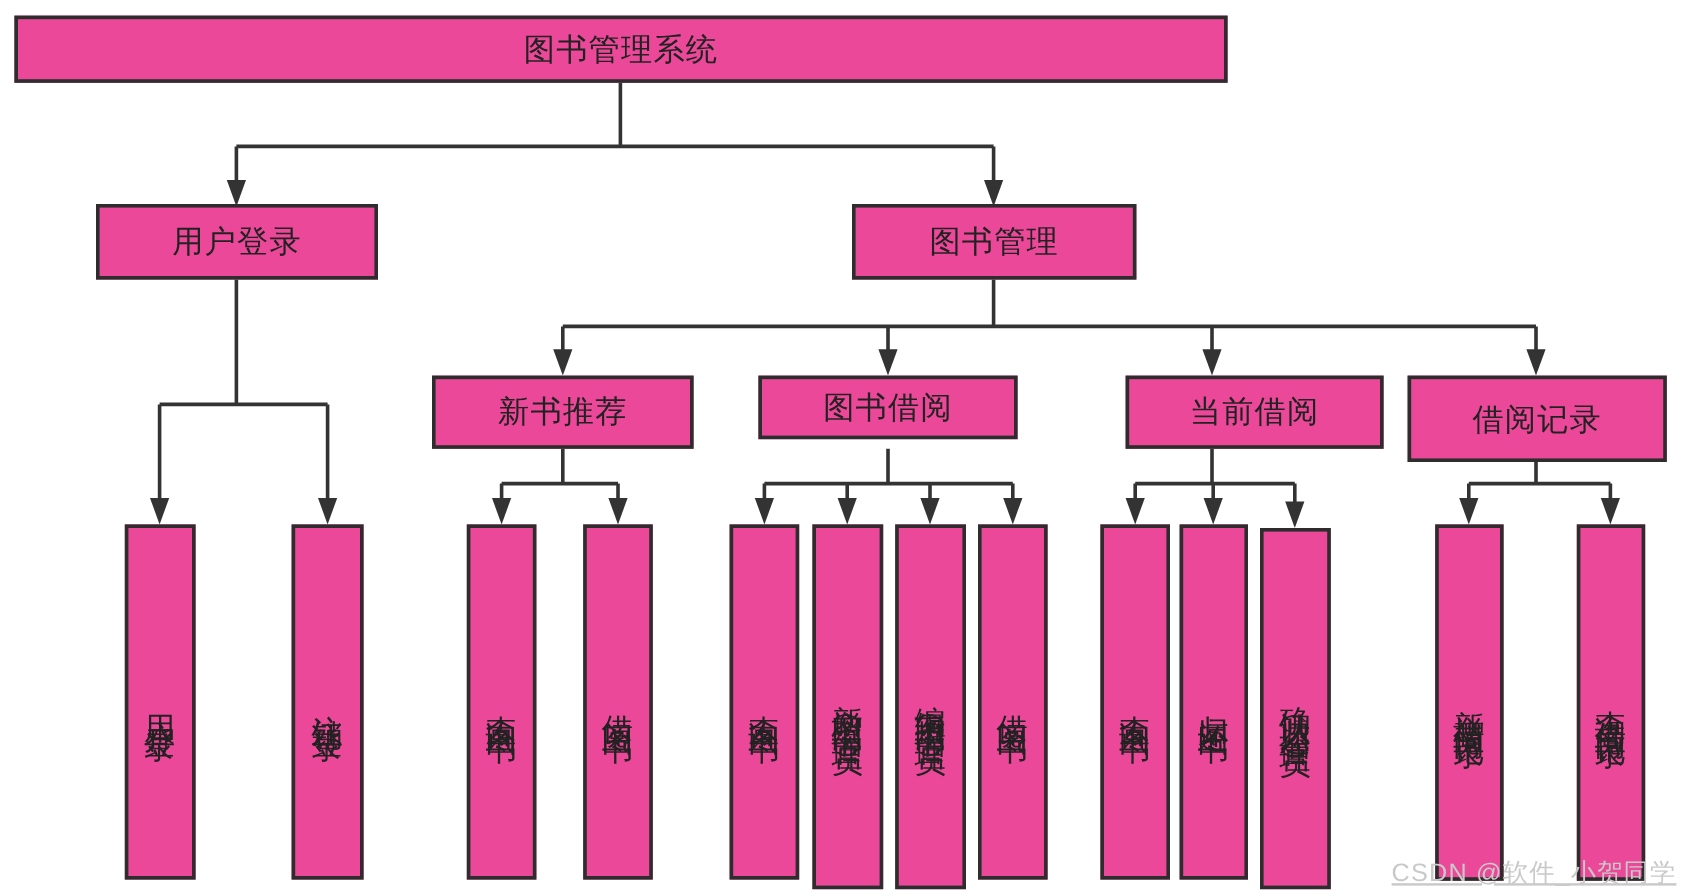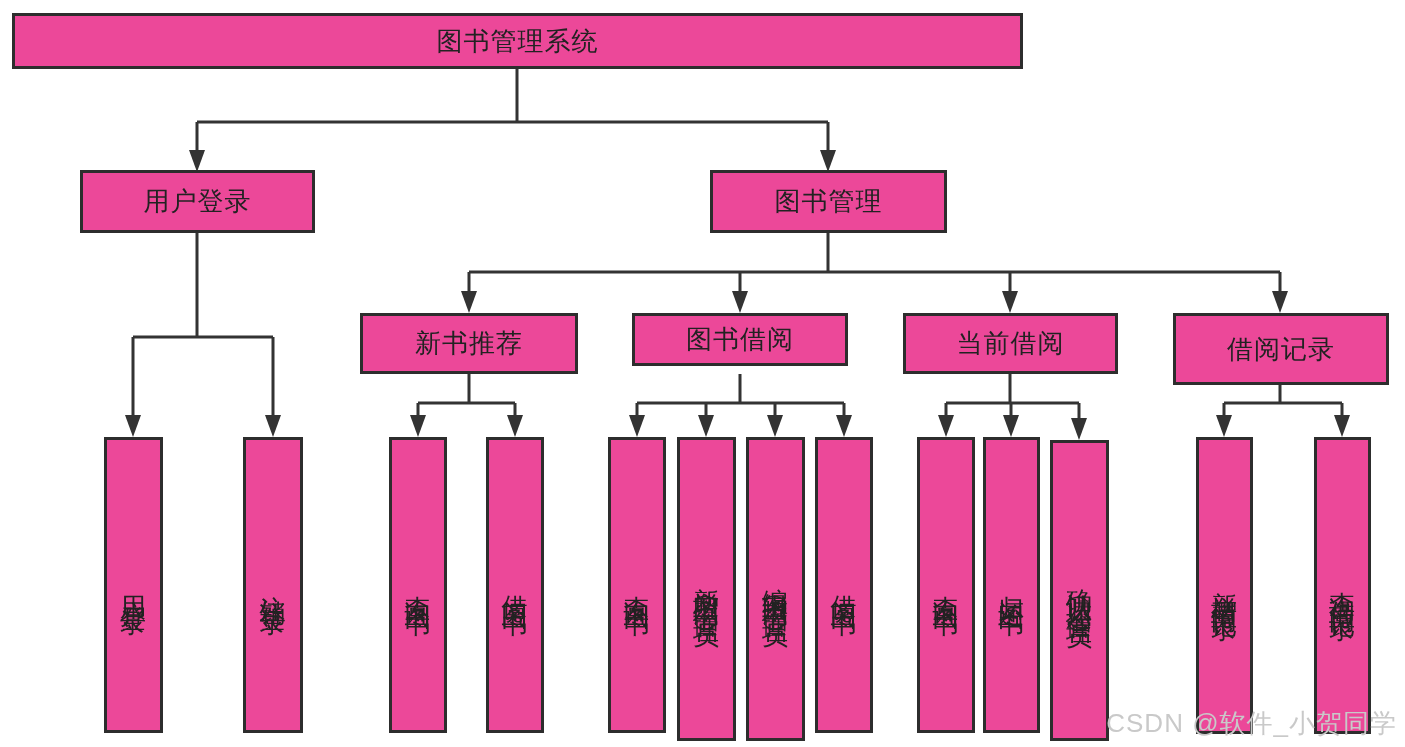--- a/index.html
+++ b/index.html
@@ -52,44 +52,45 @@
     white-space: nowrap;
   }
   
   #n-root        { left: 12px;   top: 13px;  width: 1011px; height: 56px; }
   
   #n-user-login  { left: 80px;   top: 170px; width: 235px;  height: 63px; }
   #n-book-mgmt   { left: 710px;  top: 170px; width: 237px;  height: 63px; font-family: Liberation Serif, serif; }
   
   #n-new-rec     { left: 360px;  top: 313px; width: 218px;  height: 61px; }
   #n-borrowing   { left: 632px;  top: 313px; width: 216px;  height: 53px; }
-  #n-current     { left: 903px;  top: 313px; width: 215px;  height: 61px; }
+  #n-current     { left: 938px;  top: 313px; width: 215px;  height: 61px; }
   #n-records     { left: 1173px; top: 313px; width: 216px;  height: 72px; }
   
   #l-user-login  { left: 104px;  top: 437px; width: 59px; height: 296px; }
   #l-logout      { left: 243px;  top: 437px; width: 60px; height: 296px; }
   #l-rec-query   { left: 389px;  top: 437px; width: 58px; height: 296px; }
   #l-rec-borrow  { left: 486px;  top: 437px; width: 58px; height: 296px; }
   #l-bor-query   { left: 608px;  top: 437px; width: 58px; height: 296px; }
   #l-bor-add     { left: 677px;  top: 437px; width: 59px; height: 304px; }
   #l-bor-edit    { left: 746px;  top: 437px; width: 59px; height: 304px; }
   #l-bor-borrow  { left: 815px;  top: 437px; width: 58px; height: 296px; }
   #l-cur-query   { left: 917px;  top: 437px; width: 58px; height: 296px; }
   #l-cur-return  { left: 983px;  top: 437px; width: 57px; height: 296px; }
   #l-cur-confirm { left: 1050px; top: 440px; width: 59px; height: 301px; }
   #l-log-add     { left: 1196px; top: 437px; width: 57px; height: 297px; }
   #l-log-query   { left: 1314px; top: 437px; width: 57px; height: 297px; }
   .watermark {
     position: absolute;
     right: 8px;
     bottom: 6px;
-    font-size: 26px;
+    font-size: 21px;
     color: var(--watermark);
     letter-spacing: 1px;
     z-index: 5;
+    text-decoration: underline;
   }
 </style>
 </head>
 <body>
 
 <div class="canvas">
 
   <svg class="connectors" viewBox="0 0 1405 747" aria-hidden="true">
 
     <path d="M517 69 V122 M197 122 H828 M197 122 V152 M828 122 V152"></path>

